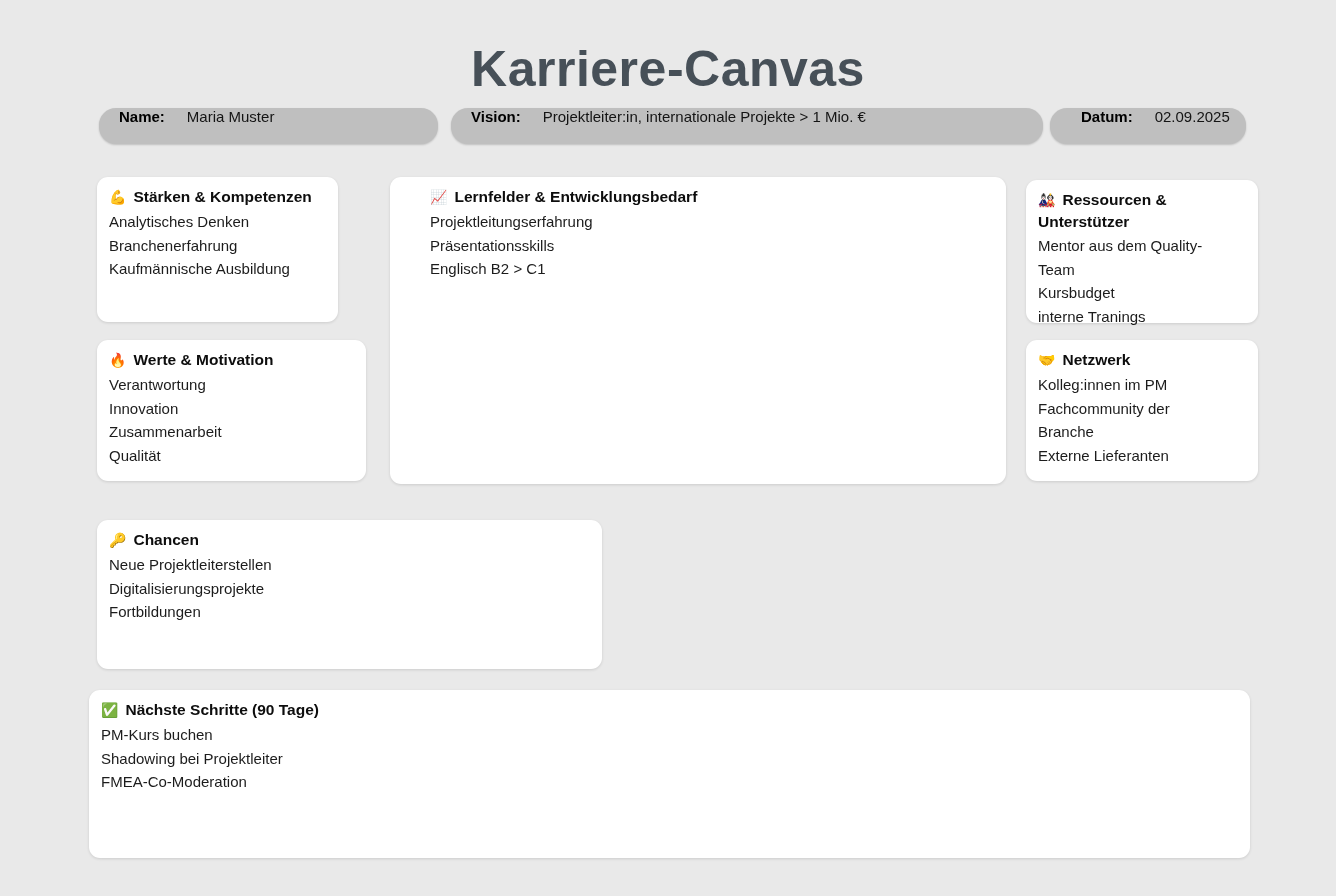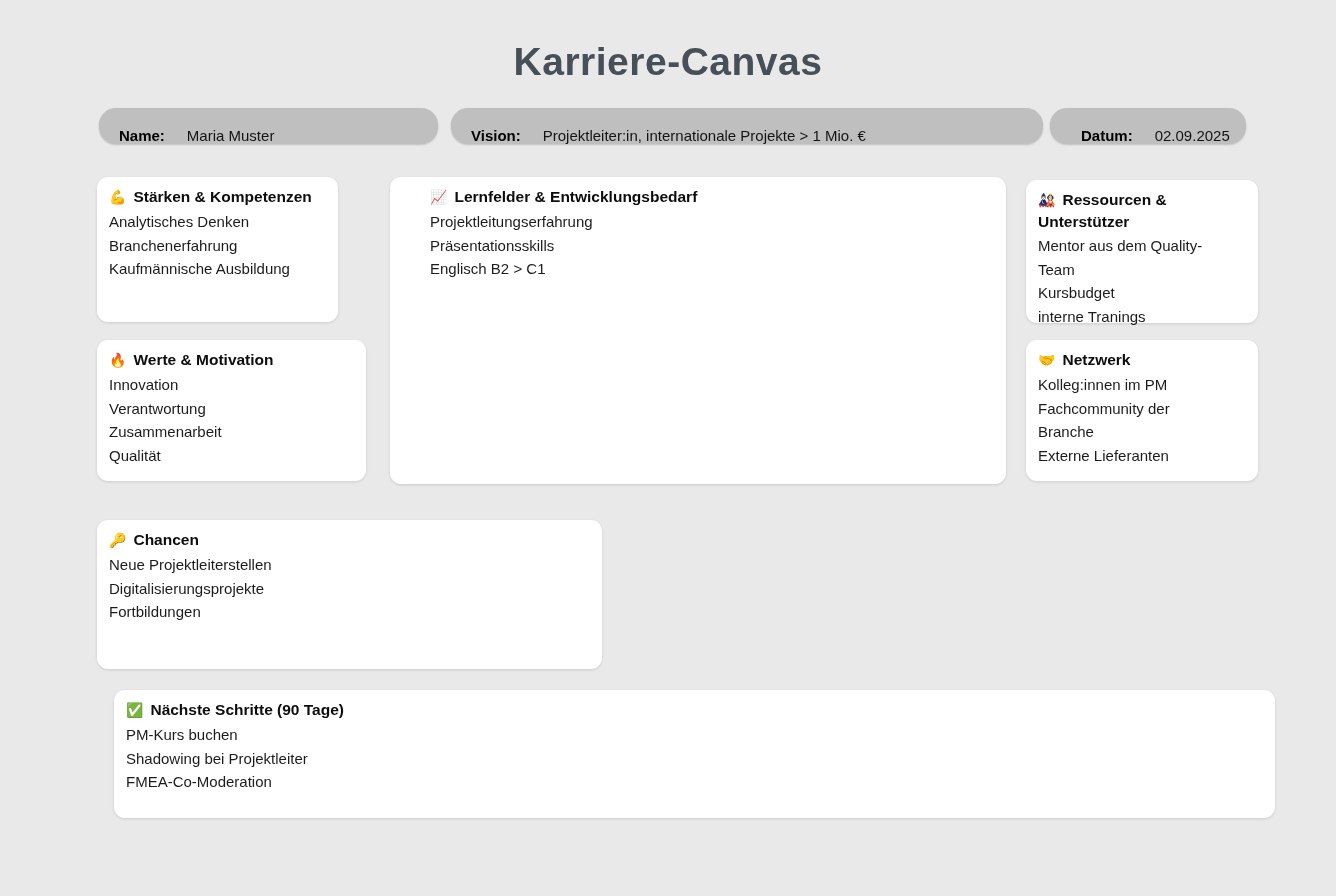--- a/index.html
+++ b/index.html
@@ -23,35 +23,35 @@
     height:896px;
     background:var(--bg);
     overflow:hidden;
   }
   .page-title{
     position:absolute;
     top:40px;
     left:0;
     width:100%;
     text-align:center;
-    font-size:39px;
+    font-size:50px;
     font-weight:bold;
     letter-spacing:0.5px;
     color:var(--title-color);
   }
   
   .field{
     position:absolute;
     top:108px;
     height:36px;
     background:var(--field-bg);
     border-radius:17px;
     box-shadow:0 1px 2px rgba(0,0,0,0.18);
     display:flex;
-    align-items:flex-end;
+    align-items:flex-start;
     padding:0 16px 0 20px;
     font-size:15px;
     white-space:nowrap;
     overflow:hidden;
   }
   .field .label{
     font-weight:bold;
     color:#000;
   }
   .field .value{
@@ -89,21 +89,21 @@
   }
   .card-narrow .items .item{max-width:178px;}
 
   .card-staerken  {left:97px;  top:177px; width:241px;  height:145px;}
   .card-lernfelder{left:390px; top:177px; width:616px;  height:307px;padding-left:40px;}
   .card-ressourcen{left:1026px;top:180px; width:232px;  height:143px;}
   .card-werte     {left:97px;  top:340px; width:269px;  height:141px;}
   .card-netzwerk  {left:1026px;top:340px; width:232px;  height:141px;}
   .card-chancen   {left:97px;  top:520px; width:505px;  height:149px;}
   .card-risiken   {left:698px; top:520px; width:560px;  height:149px;}
-  .card-naechste  {left:114px;  top:690px; width:1161px; height:128px;}
+  .card-naechste  {left:89px;  top:690px; width:1161px; height:168px;}
 </style>
 </head>
 <body>
 
 <div class="canvas">
 
   <h1 class="page-title">Karriere-Canvas</h1>
 
   <div class="field field-name">
     <span class="label">Name:</span>
@@ -151,22 +151,22 @@
         <div class="item">Kursbudget</div>
         <div class="item">interne Tranings</div>
       </div>
   </section>
 
   <section class="card card-werte">
     <h2 class="card-title">
       <span class="emoji">🔥</span><span>Werte &amp; Motivation</span>
     </h2>
     <div class="items">
+        <div class="item">Verantwortung</div>
         <div class="item">Innovation</div>
-        <div class="item">Verantwortung</div>
         <div class="item">Zusammenarbeit</div>
         <div class="item">Qualität</div>
       </div>
   </section>
 
   <section class="card card-netzwerk card-narrow">
     <h2 class="card-title">
       <span class="emoji">🤝</span><span>Netzwerk</span>
     </h2>
     <div class="items">

